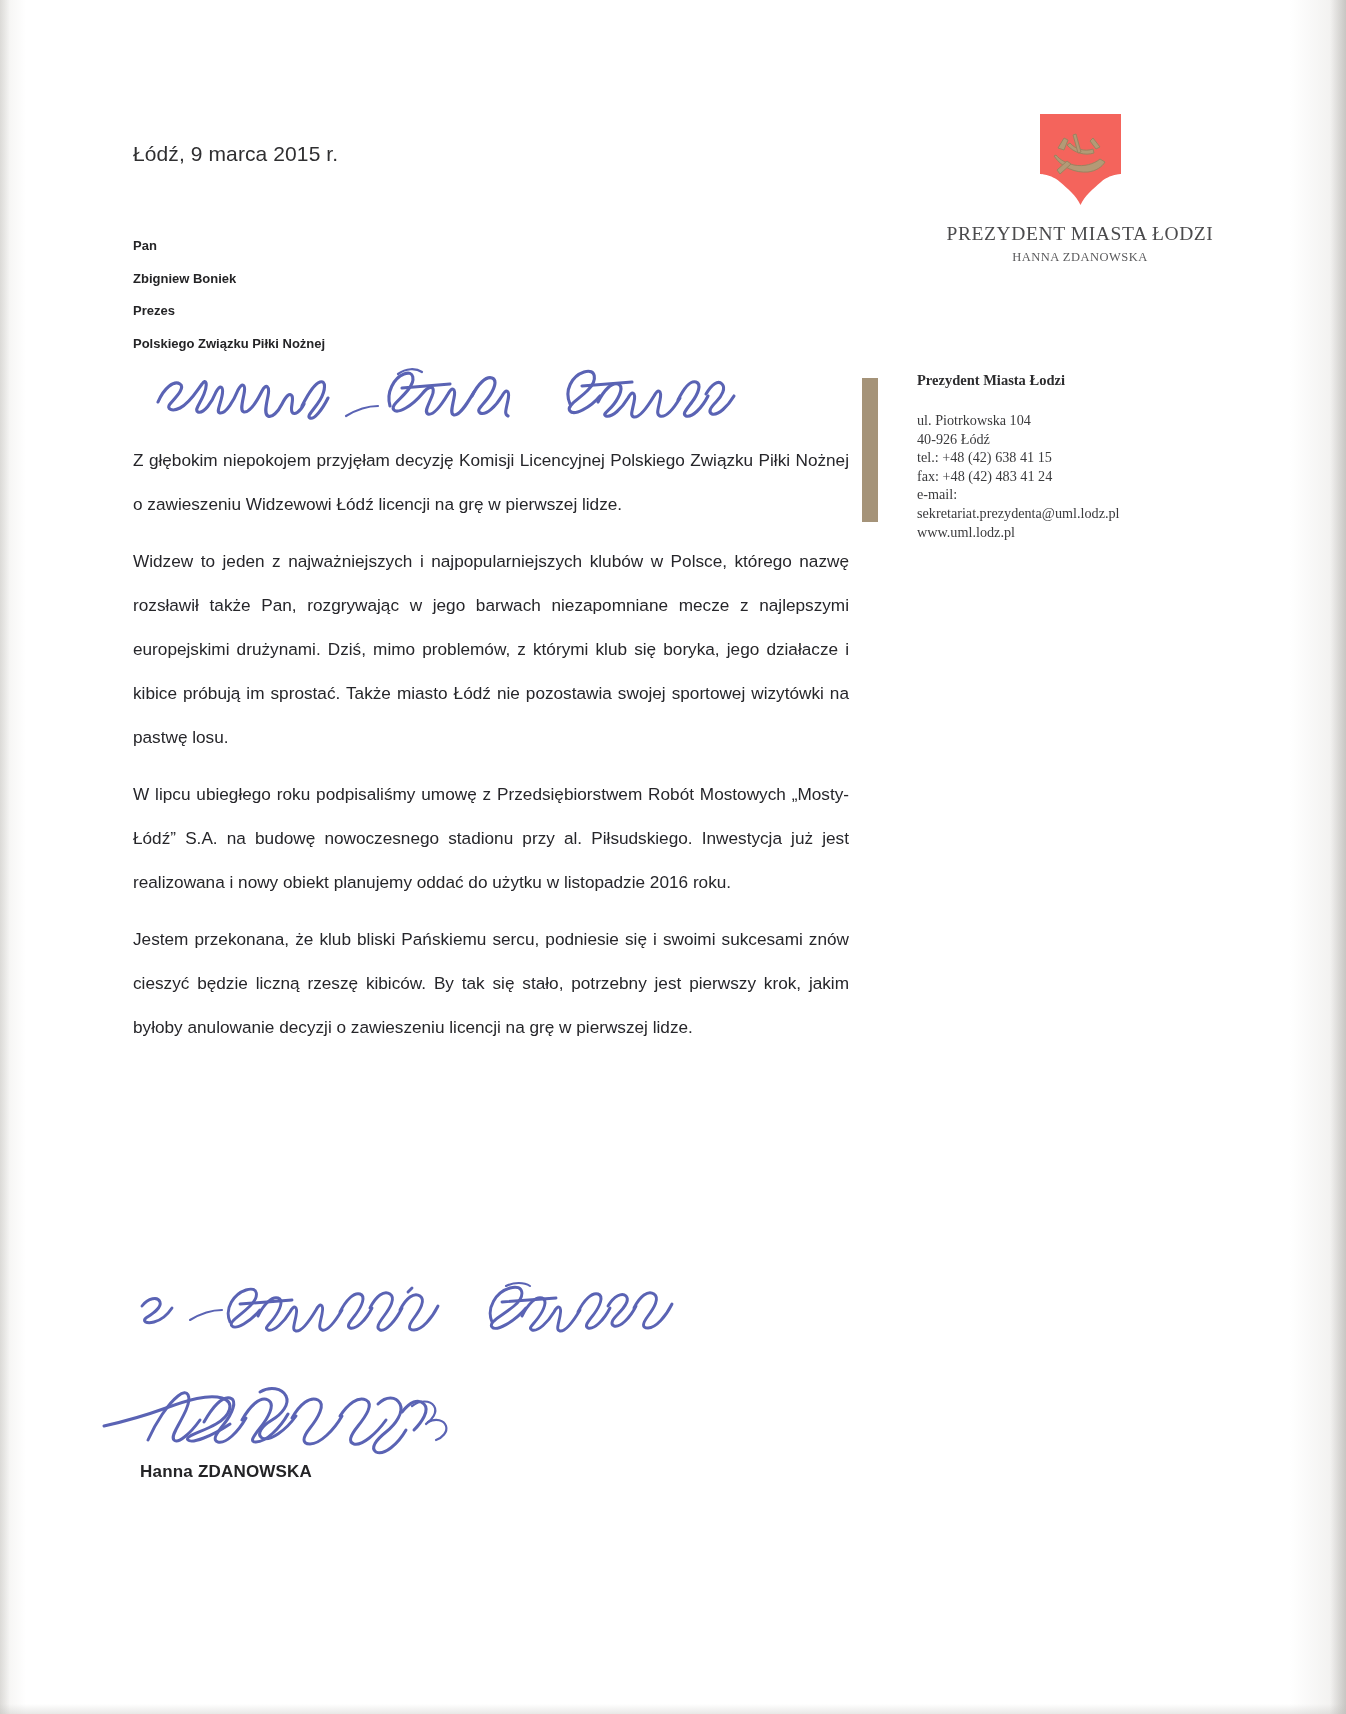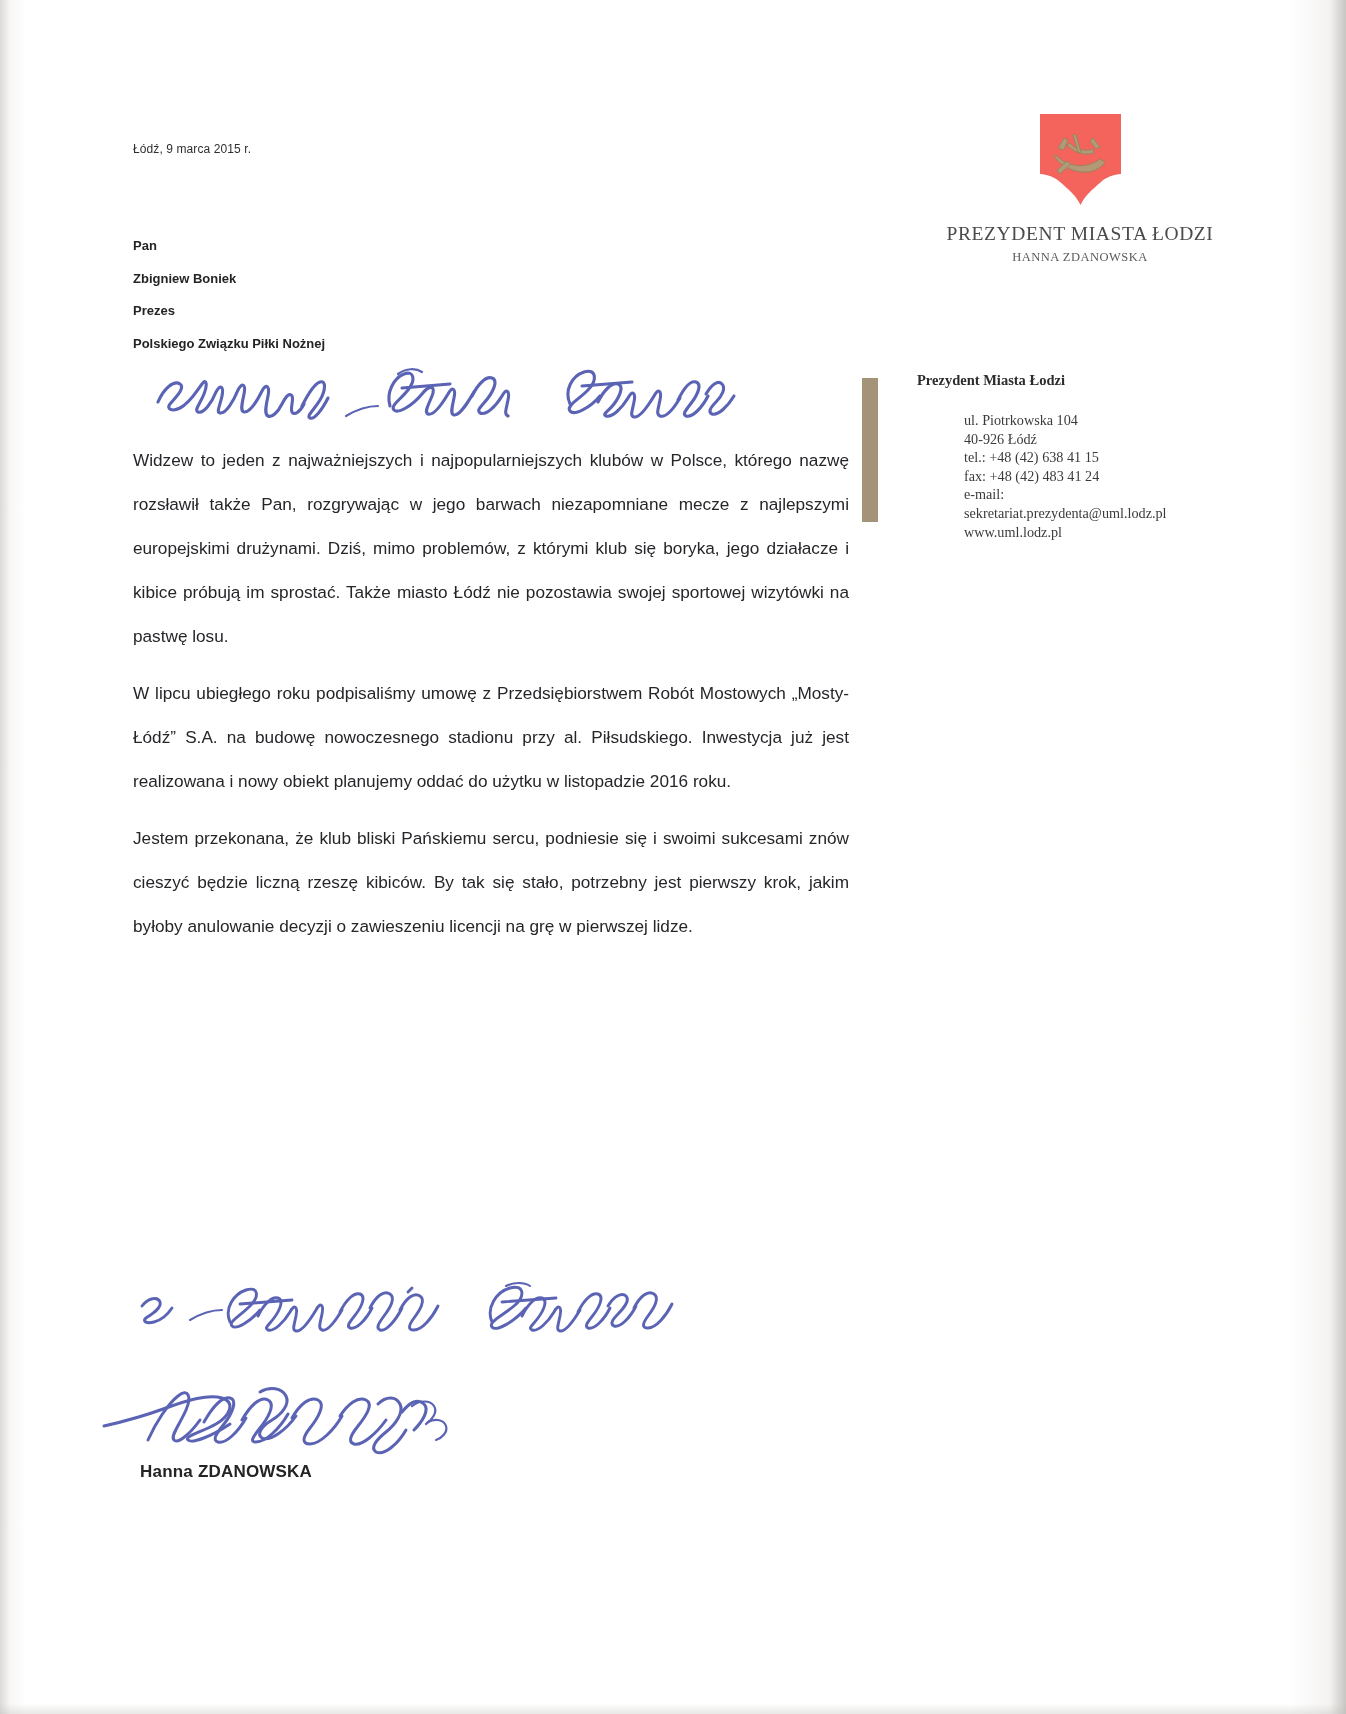--- a/index.html
+++ b/index.html
@@ -53,21 +53,21 @@
     font-family:"Liberation Serif", serif;
     font-size:12.5px;
     letter-spacing:0.5px;
     color:#5a5a5c;
     white-space:nowrap;
   }
 
   
   .date-line {
     position:absolute; left:133px; top:142px;
-    font-size:12px; color:#2f2f31; letter-spacing:0.1px;
+    font-size:21px; color:#2f2f31; letter-spacing:0.1px;
   }
 
   
   .addressee {
     position:absolute; left:133px; top:230px;
     font-size:13px; font-weight:bold; color:#242426;
     line-height:32.5px;
   }
   .addressee div { white-space:nowrap; }
 
@@ -119,21 +119,20 @@
     font-size:14.5px;
     color:#2c2c2e;
     margin-bottom:22px;
     white-space:nowrap;
   }
   .sidebar-lines {
     font-family:"Liberation Serif", serif;
     font-size:14.2px;
     color:#3a3a3c;
     line-height:18.6px;
-    margin-left:47px;
   }
   .sidebar-lines div { white-space:nowrap; }
 
   
   .sign-name {
     position:absolute; left:140px; top:1462px;
     font-size:17px; font-weight:bold; color:#242426;
     letter-spacing:0.2px;
   }
 </style>
@@ -189,20 +188,21 @@
         <path d="M556 28 C562 18 568 14 572 18 C576 22 572 30 566 36 C560 42 558 46 562 48 C568 50 578 40 584 30"></path>
       </g>
       <g fill="none" stroke="#5a63b4" stroke-width="2.2" stroke-linecap="round">
         <path d="M196 50 C206 44 216 40 228 40"></path>
         <path d="M248 8 C256 2 266 2 272 6"></path>
       </g>
     </svg>
   </div>
 
   <div class="body-text">
+    <p>Z głębokim niepokojem przyjęłam decyzję Komisji Licencyjnej Polskiego Związku Piłki Nożnej o zawieszeniu Widzewowi Łódź licencji na grę w pierwszej lidze.</p>
     <p>Widzew to jeden z najważniejszych i najpopularniejszych klubów w Polsce, którego nazwę rozsławił także Pan, rozgrywając w jego barwach niezapomniane mecze z najlepszymi europejskimi drużynami. Dziś, mimo problemów, z którymi klub się boryka, jego działacze i kibice próbują im sprostać. Także miasto Łódź nie pozostawia swojej sportowej wizytówki na pastwę losu.</p>
     <p>W lipcu ubiegłego roku podpisaliśmy umowę z Przedsiębiorstwem Robót Mostowych „Mosty-Łódź” S.A. na budowę nowoczesnego stadionu przy al. Piłsudskiego. Inwestycja już jest realizowana i nowy obiekt planujemy oddać do użytku w listopadzie 2016 roku.</p>
     <p>Jestem przekonana, że klub bliski Pańskiemu sercu, podniesie się i swoimi sukcesami znów cieszyć będzie liczną rzeszę kibiców. By tak się stało, potrzebny jest pierwszy krok, jakim byłoby anulowanie decyzji o zawieszeniu licencji na grę w pierwszej lidze.</p>
   </div>
 
   <div class="sidebar">
     <div class="sidebar-bar" style="background: rgb(165, 147, 121);"></div>
     <div class="sidebar-content">
       <div class="sidebar-heading">Prezydent Miasta Łodzi</div>
       <div class="sidebar-lines">

